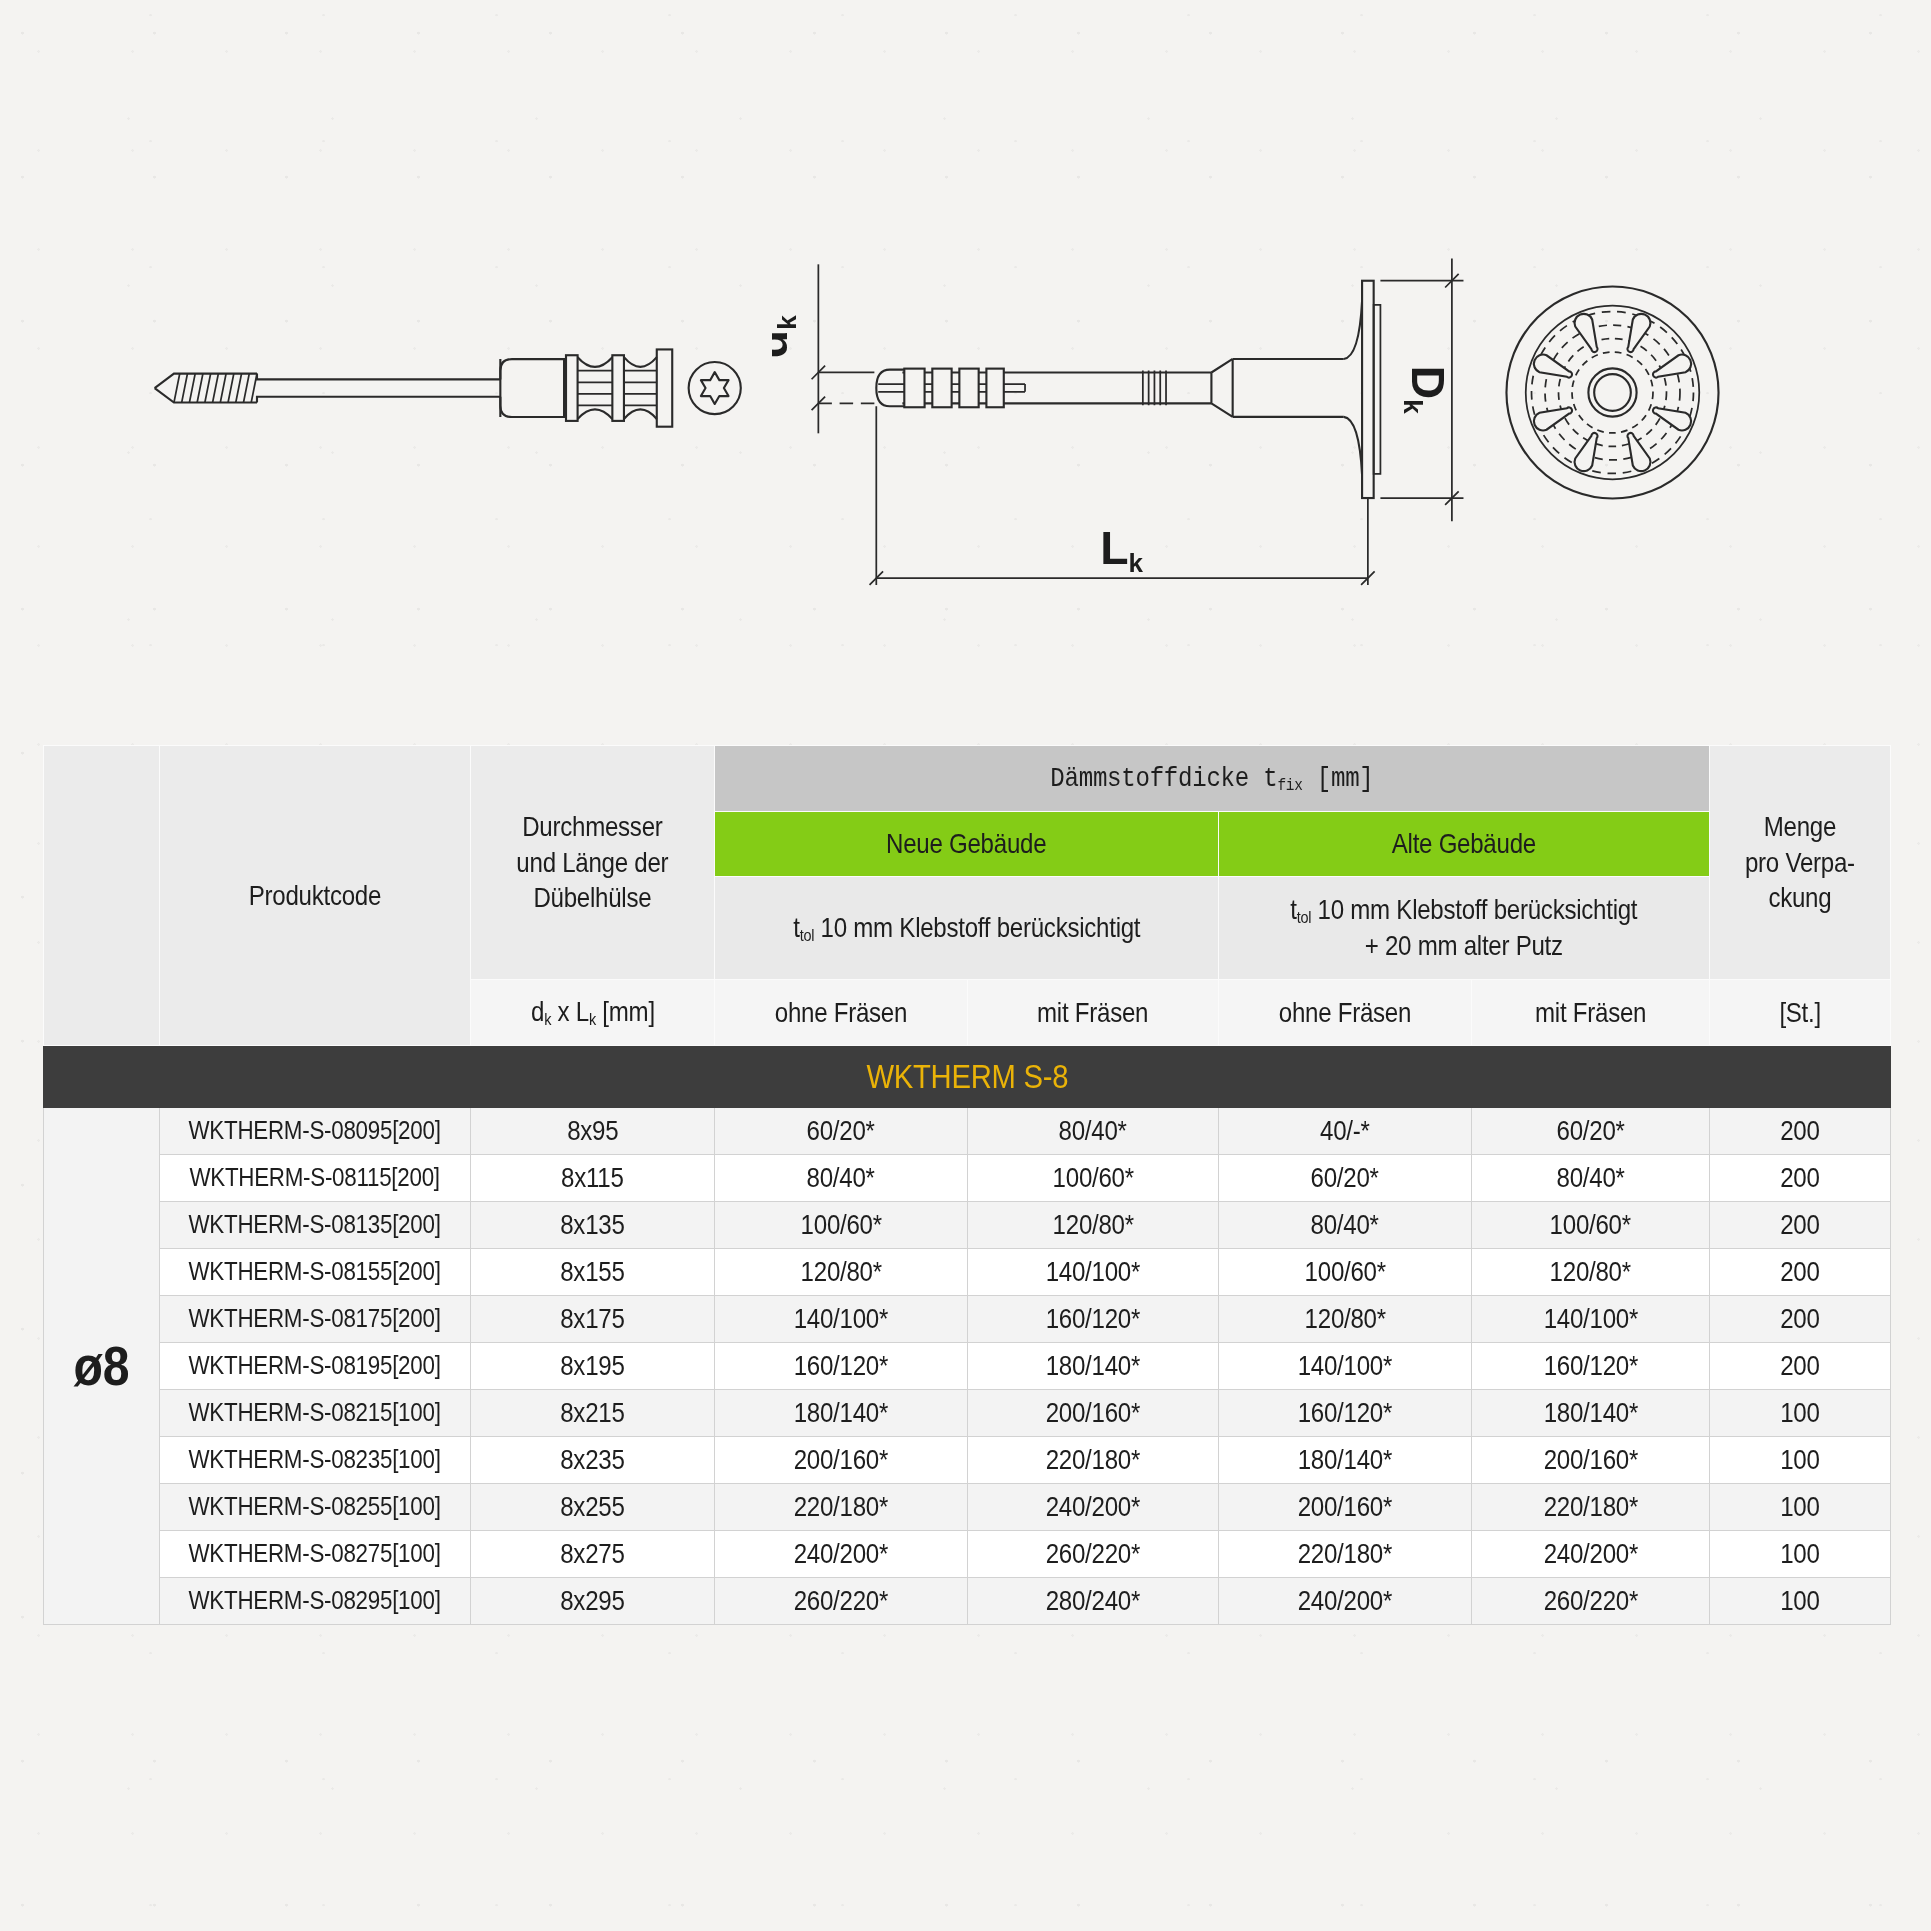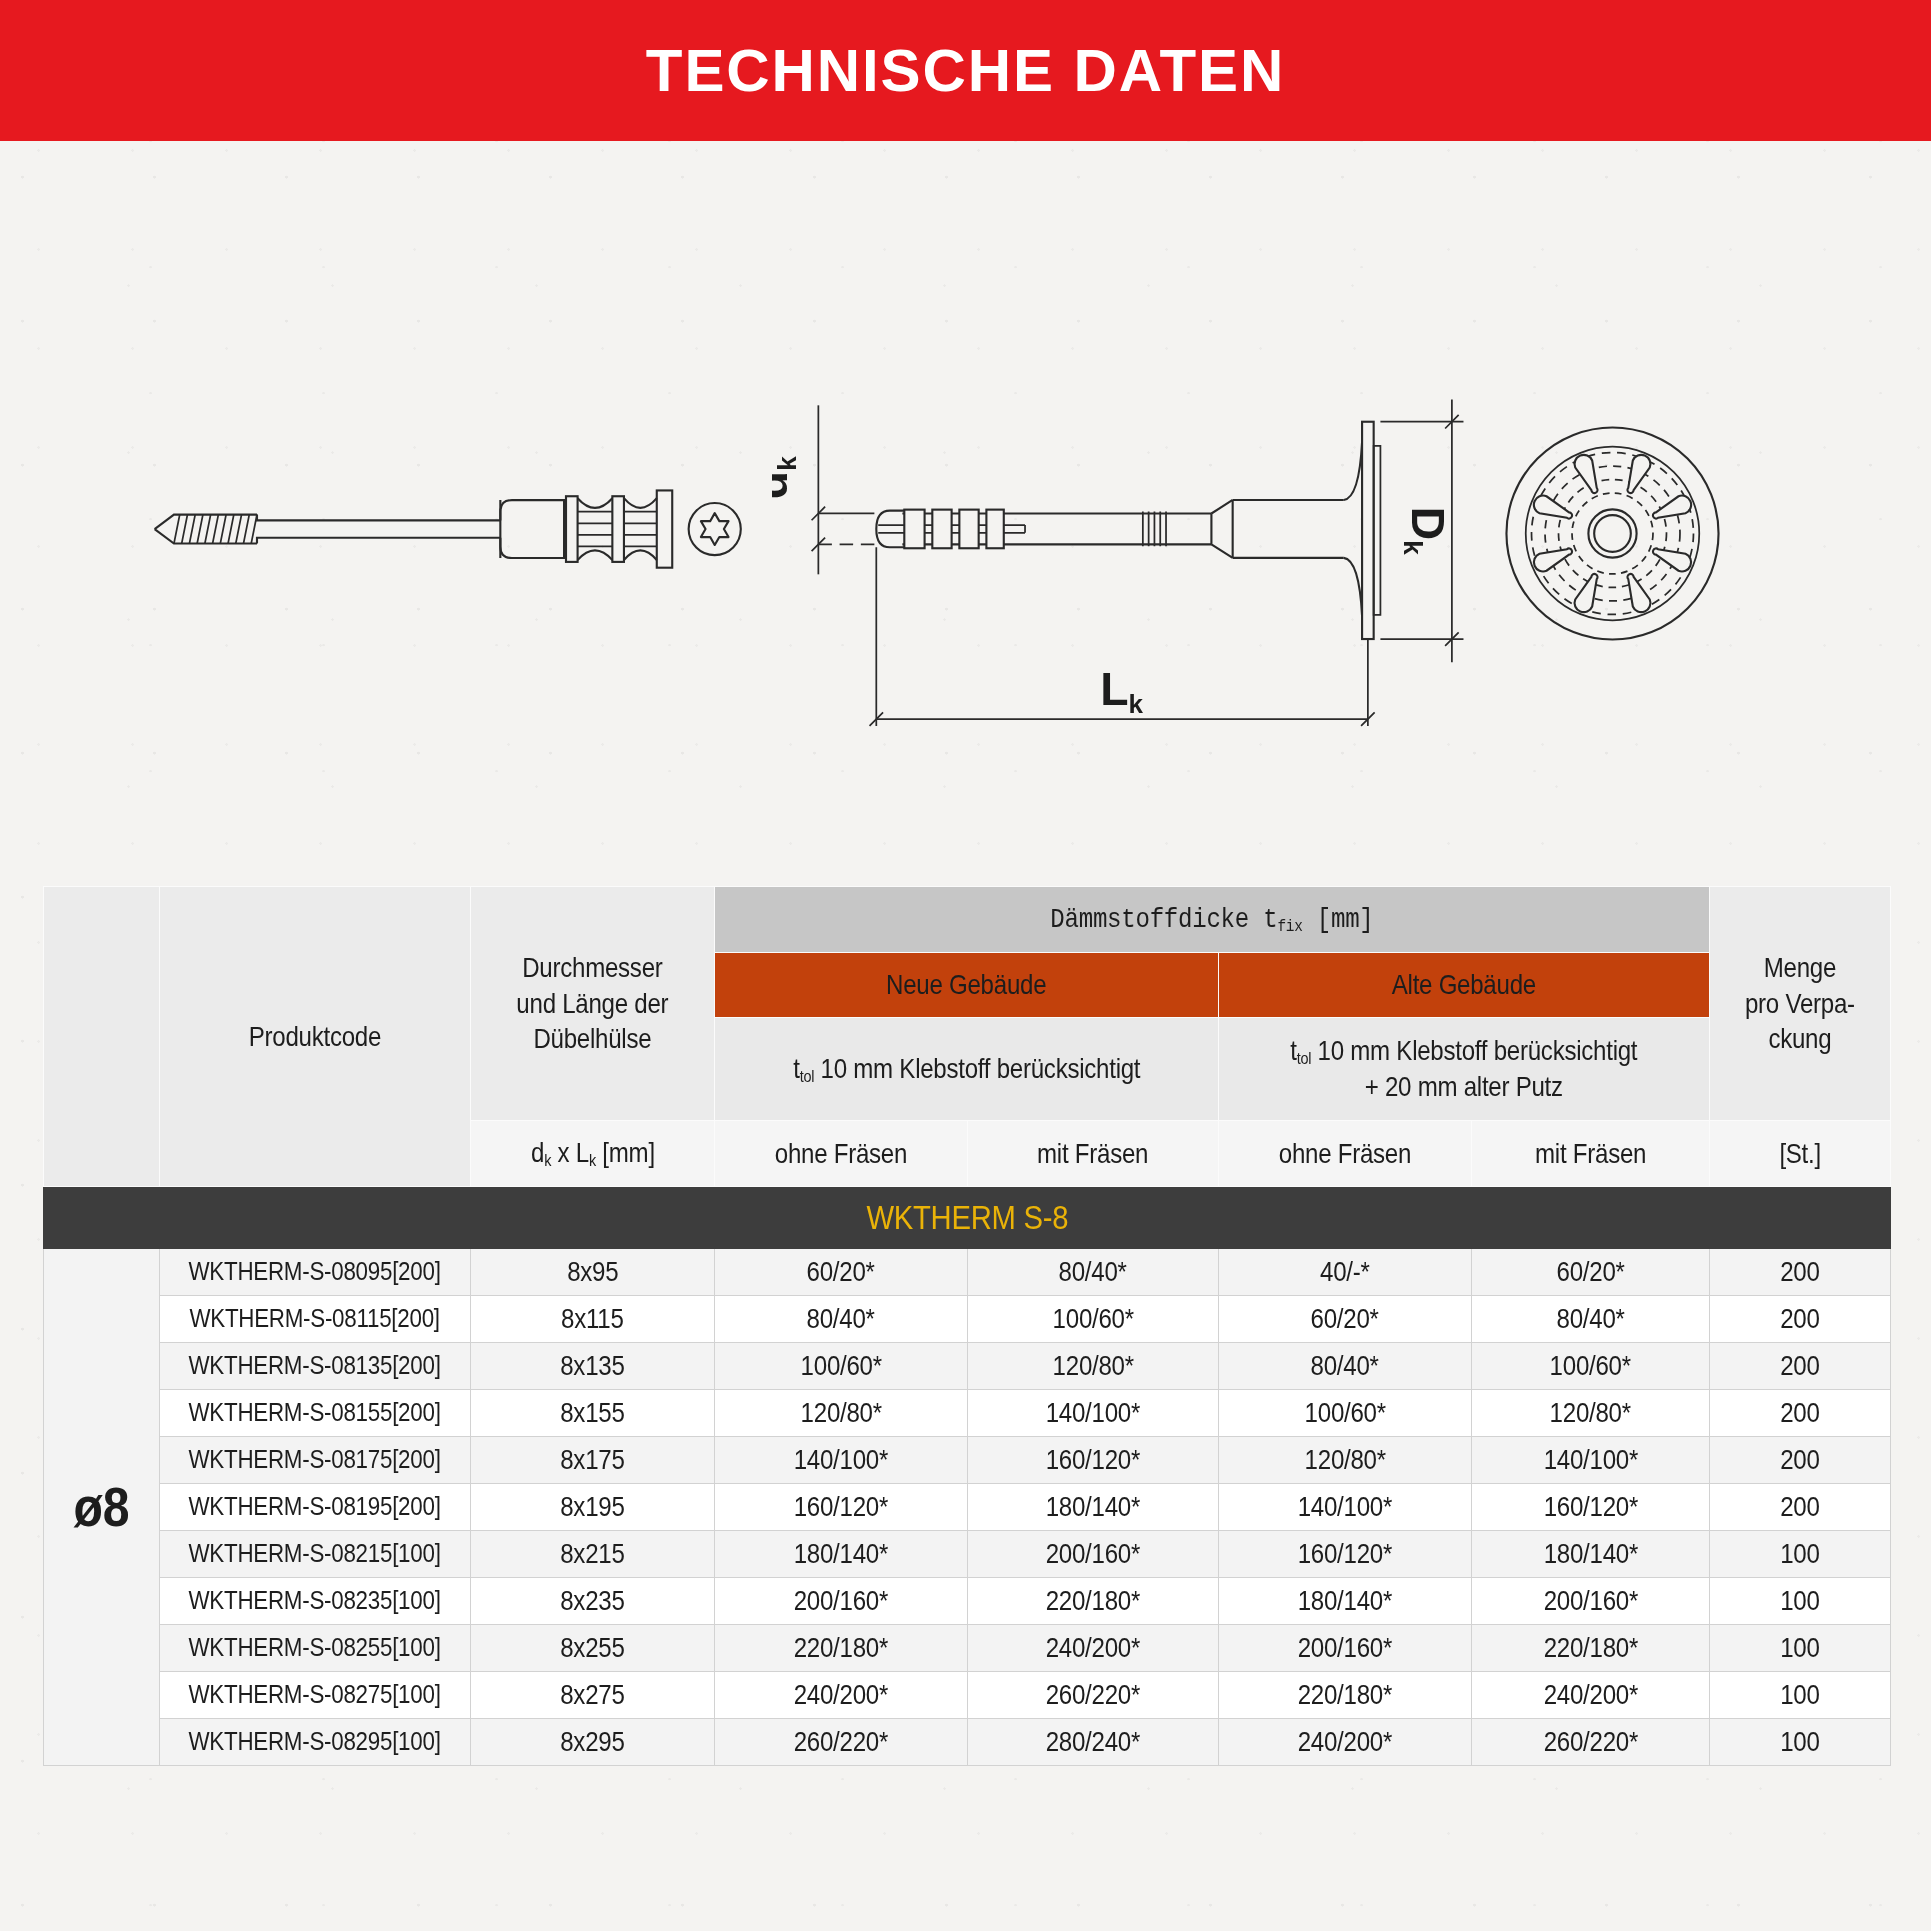--- a/index.html
+++ b/index.html
@@ -36,42 +36,39 @@
   .dimtxt { font-family:"Liberation Sans","DejaVu Sans",sans-serif; font-size:48px; font-weight:700; fill:#1d1d1d; }
   .dimsub { font-size:27px; font-weight:700; }
 
   .tablewrap { margin-left:43px; width:1846px; }
   table { border-collapse:collapse; table-layout:fixed; width:1846px; }
   td { text-align:center; vertical-align:middle; border:1.9px solid #d2d2d2; font-size:28px; }
   .sq { display:inline-block; transform:scaleX(.86); letter-spacing:-0.3px; line-height:1.28; }
   .su { font-size:.6em; vertical-align:-.25em; }
   .hd { border-color:#fbfbfb; }
   .g1 { background:#c6c6c6;font-family:Liberation Mono, monospace; }
-  .g2 { background:#c2410c; }
+  .g2 { background:#84cc16; }
   .g3 { background:#e9e9e9; }
   .g4 { background:#f5f5f5; }
   .side { background:#ebebeb; }
   .r1 { height:66px; } .r2 { height:65px; } .r3 { height:103px; } .r4 { height:66px; }
   .bandrow { height:62px; }
   .band { background:#3d3d3d; color:#eab308; border:1.9px solid #3d3d3d; font-size:34px; }
   tbody tr { height:47px; }
   tbody tr.odd td { background:#f3f3f3; }
   tbody tr.even td { background:#ffffff; }
   tbody td.diam { background:#ebebeb; font-size:56px; font-weight:700; }
   tbody td.c-code { font-weight:400; font-size:26px; }
 </style>
 </head>
 <body>
 
 <div class="speckle"></div>
 <div class="content">
 
-  <div class="banner">
-    <h1 class="title">TECHNISCHE DATEN</h1>
-  </div>
 
   <div class="figures">
 
     <svg class="fig" style="left:116px; top:274px;" width="647" height="232" viewBox="0 0 670 240">
       <path class="ln" d="M40,118 L60,103 H146 M40,118 L60,133 H146"></path>
       <path class="lnth" d="M66,103 l-6,30 M74,103 l-6,30 M82,103 l-6,30 M90,103 l-6,30 M98,103 l-6,30 M106,103 l-6,30 M114,103 l-6,30 M122,103 l-6,30 M130,103 l-6,30 M138,103 l-6,30 M146,103 l-6,30"></path>
       <path class="ln" d="M146,103 V109 H398 M146,133 V127 H398 M398,109 V88 M398,127 V148"></path>
       <path class="ln" d="M410,88 H464 V148 H410 Q398,148 398,136 V100 Q398,88 410,88 Z"></path>
       <path class="lnth" d="M466,100 H574 M466,112 H574 M466,124 H574 M466,136 H574"></path>
       <rect class="msk" x="466" y="84" width="12" height="68"></rect>

